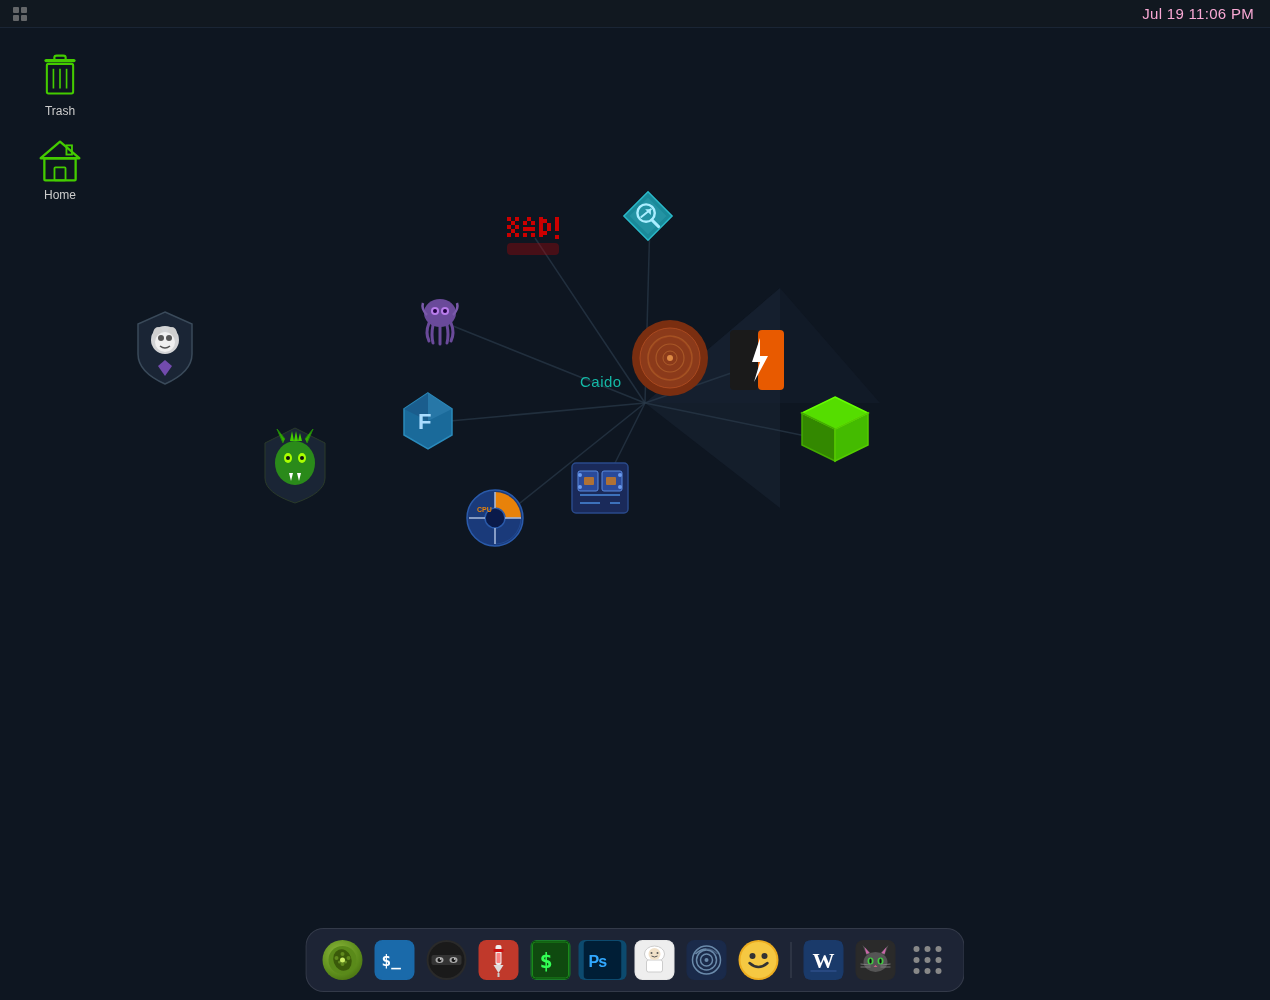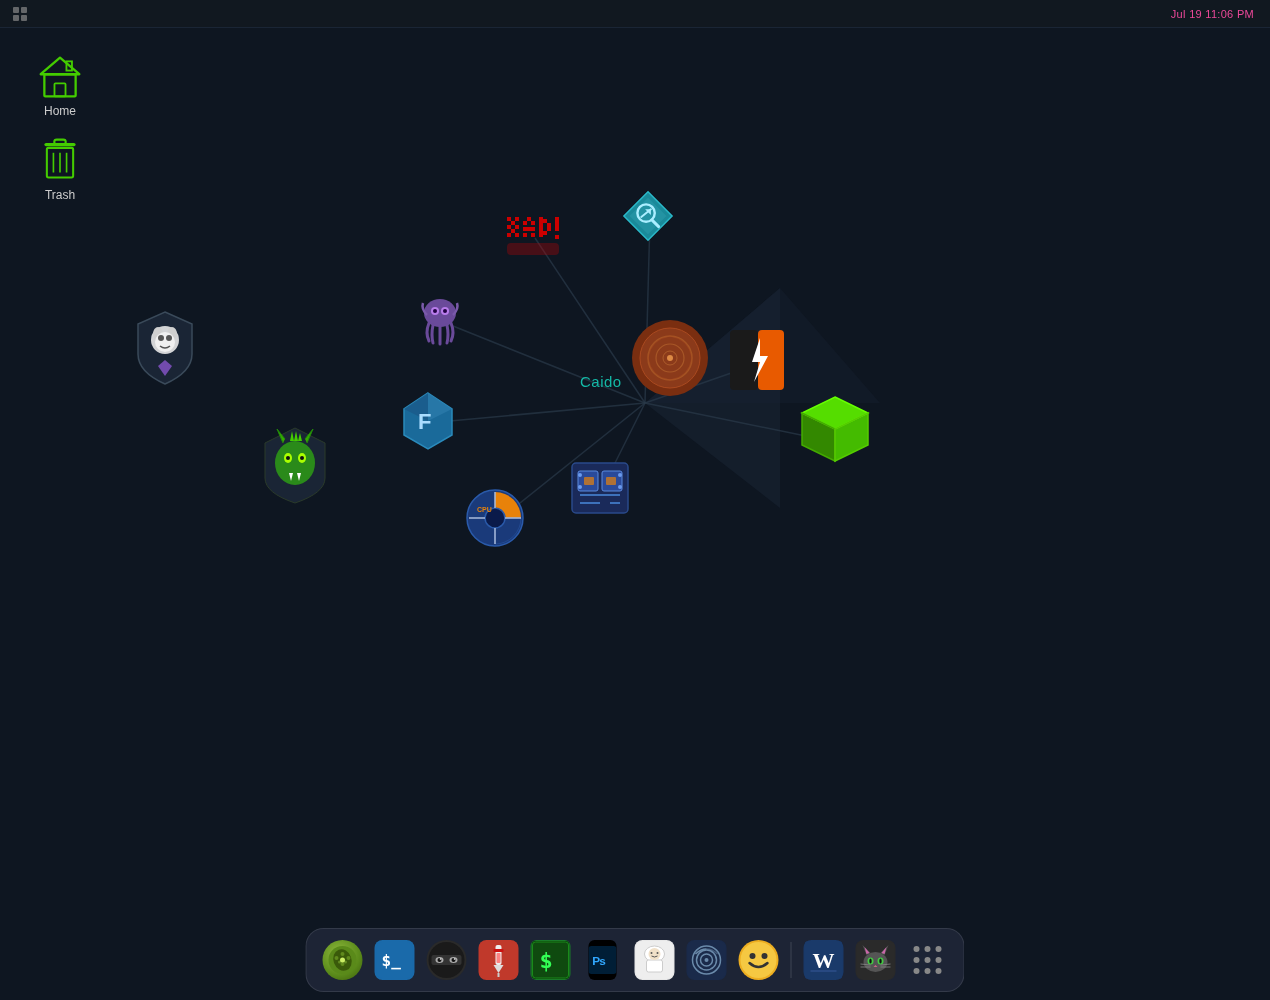--- a/index.html
+++ b/index.html
@@ -36,22 +36,22 @@
       align-items: center;
     }
 
     .topbar-icon {
       width: 16px;
       height: 16px;
       opacity: 0.7;
     }
 
     #clock {
-      font-size: 11px;
-      color: #ec4899;
+      font-size: 15px;
+      color: #f9a8d4;
       letter-spacing: 0.3px;
     }
 
     
     #desktop-icons {
       position: absolute;
       top: 36px;
       left: 0;
       width: 120px;
       padding: 10px;
@@ -297,22 +297,22 @@
       background: #1a7a2a;
       border-radius: 6px;
       display: flex; align-items: center; justify-content: center;
       color: #3aff5a;
       font-size: 20px;
       font-family: monospace;
       font-weight: bold;
     }
 
     .dock-photoshop {
-      width: 28px; height: 40px;
-      background: #000000;
+      width: 48px; height: 40px;
+      background: #0c4a6e;
       border-radius: 6px;
       display: flex; align-items: center; justify-content: center;
       color: #31a8ff;
       font-size: 13px;
       font-weight: bold;
       letter-spacing: -1px;
     }
 
     .dock-chef {
       width: 40px; height: 40px;
@@ -375,47 +375,47 @@
       <rect x="1" y="9" width="6" height="6" rx="1" fill="#888"></rect>
       <rect x="9" y="9" width="6" height="6" rx="1" fill="#888"></rect>
     </svg>
   </div>
   <span id="clock">Jul 19 11:06 PM</span>
 </div>
 
 <div id="desktop-icons">
 
   <div class="desktop-icon">
-    <svg class="home-svg" viewBox="0 0 46 50" fill="none" xmlns="http://www.w3.org/2000/svg">
-
-      <polygon points="23,4 44,22 2,22" stroke="#44cc00" stroke-width="2.5" fill="none" stroke-linejoin="round"></polygon>
-
-      <rect x="30" y="8" width="6" height="10" fill="none" stroke="#44cc00" stroke-width="2"></rect>
-
-      <rect x="6" y="22" width="34" height="24" rx="1" stroke="#44cc00" stroke-width="2.5" fill="none"></rect>
-
-      <rect x="17" y="32" width="12" height="14" rx="1" stroke="#44cc00" stroke-width="2" fill="none"></rect>
-    </svg>
-    <span class="desktop-icon-label">Home</span>
-  </div>
-
-  <div class="desktop-icon">
     <svg class="trash-svg" viewBox="0 0 46 56" fill="none" xmlns="http://www.w3.org/2000/svg">
 
       <rect x="4" y="6" width="38" height="4" rx="2" fill="#44cc00"></rect>
 
       <rect x="16" y="2" width="14" height="6" rx="3" stroke="#44cc00" stroke-width="2.5" fill="none"></rect>
 
       <rect x="7" y="12" width="32" height="36" rx="2" stroke="#44cc00" stroke-width="2.5" fill="none"></rect>
 
       <line x1="15" y1="18" x2="15" y2="42" stroke="#44cc00" stroke-width="2"></line>
       <line x1="23" y1="18" x2="23" y2="42" stroke="#44cc00" stroke-width="2"></line>
       <line x1="31" y1="18" x2="31" y2="42" stroke="#44cc00" stroke-width="2"></line>
     </svg>
     <span class="desktop-icon-label">Trash</span>
+  </div>
+
+  <div class="desktop-icon">
+    <svg class="home-svg" viewBox="0 0 46 50" fill="none" xmlns="http://www.w3.org/2000/svg">
+
+      <polygon points="23,4 44,22 2,22" stroke="#44cc00" stroke-width="2.5" fill="none" stroke-linejoin="round"></polygon>
+
+      <rect x="30" y="8" width="6" height="10" fill="none" stroke="#44cc00" stroke-width="2"></rect>
+
+      <rect x="6" y="22" width="34" height="24" rx="1" stroke="#44cc00" stroke-width="2.5" fill="none"></rect>
+
+      <rect x="17" y="32" width="12" height="14" rx="1" stroke="#44cc00" stroke-width="2" fill="none"></rect>
+    </svg>
+    <span class="desktop-icon-label">Home</span>
   </div>
 </div>
 
 <div id="desktop">
 
   <div id="icon-lion-shield">
     <svg width="70" height="80" viewBox="0 0 70 80" fill="none" xmlns="http://www.w3.org/2000/svg">
       <path d="M35 4 L62 16 L62 46 Q62 64 35 76 Q8 64 8 46 L8 16 Z" fill="#1a2535" stroke="#3a4a5a" stroke-width="1.5"></path>
 
       <circle cx="35" cy="32" r="14" fill="#e8e8e8" opacity="0.9"></circle>

